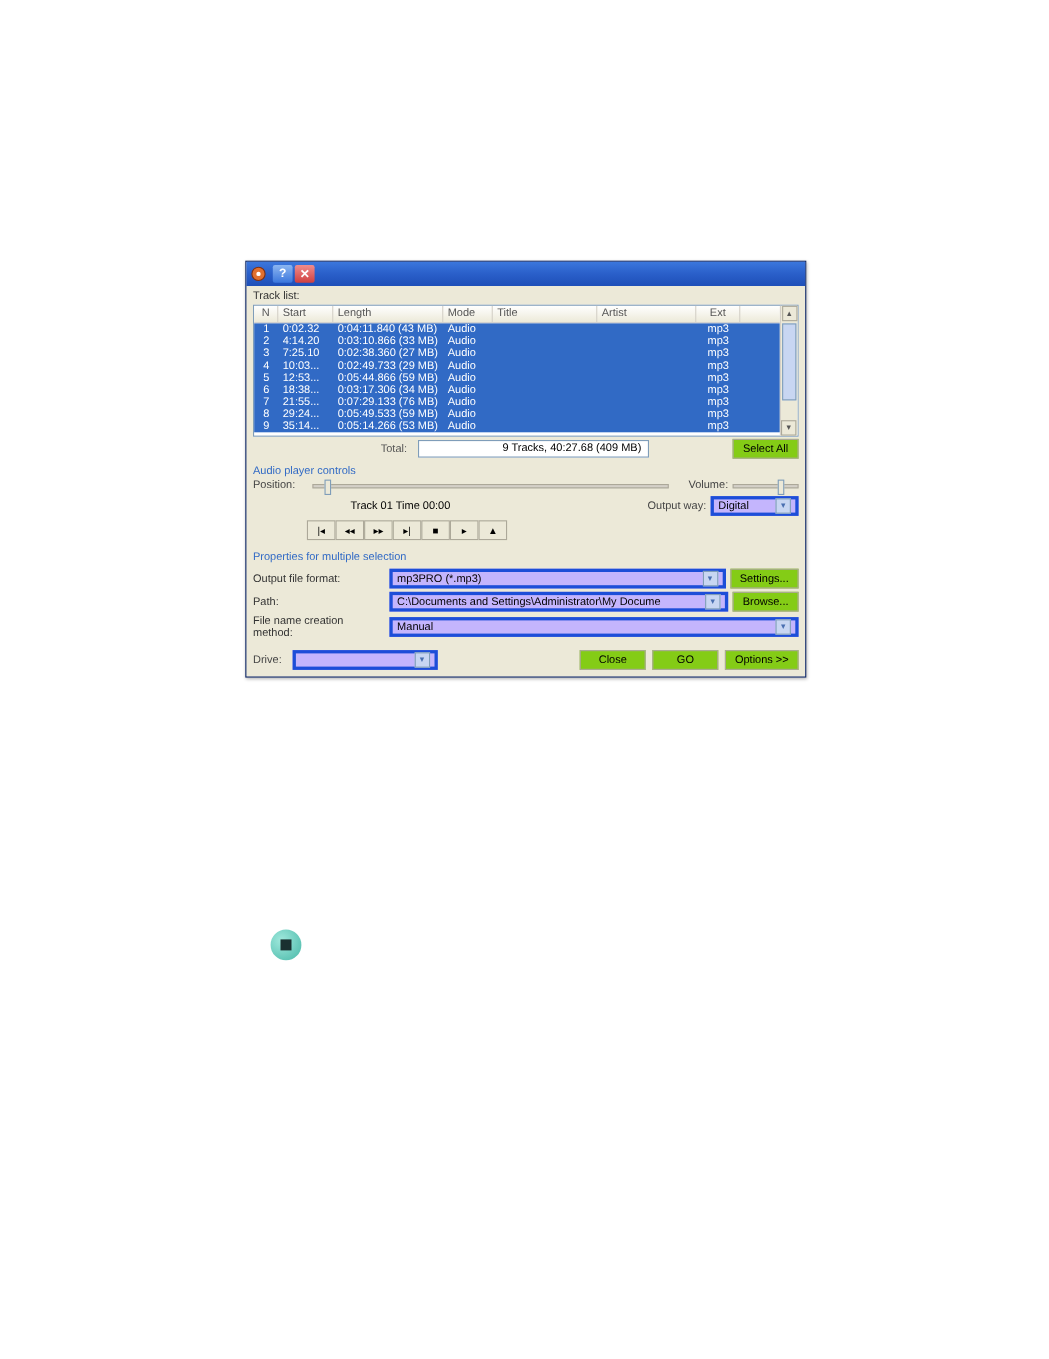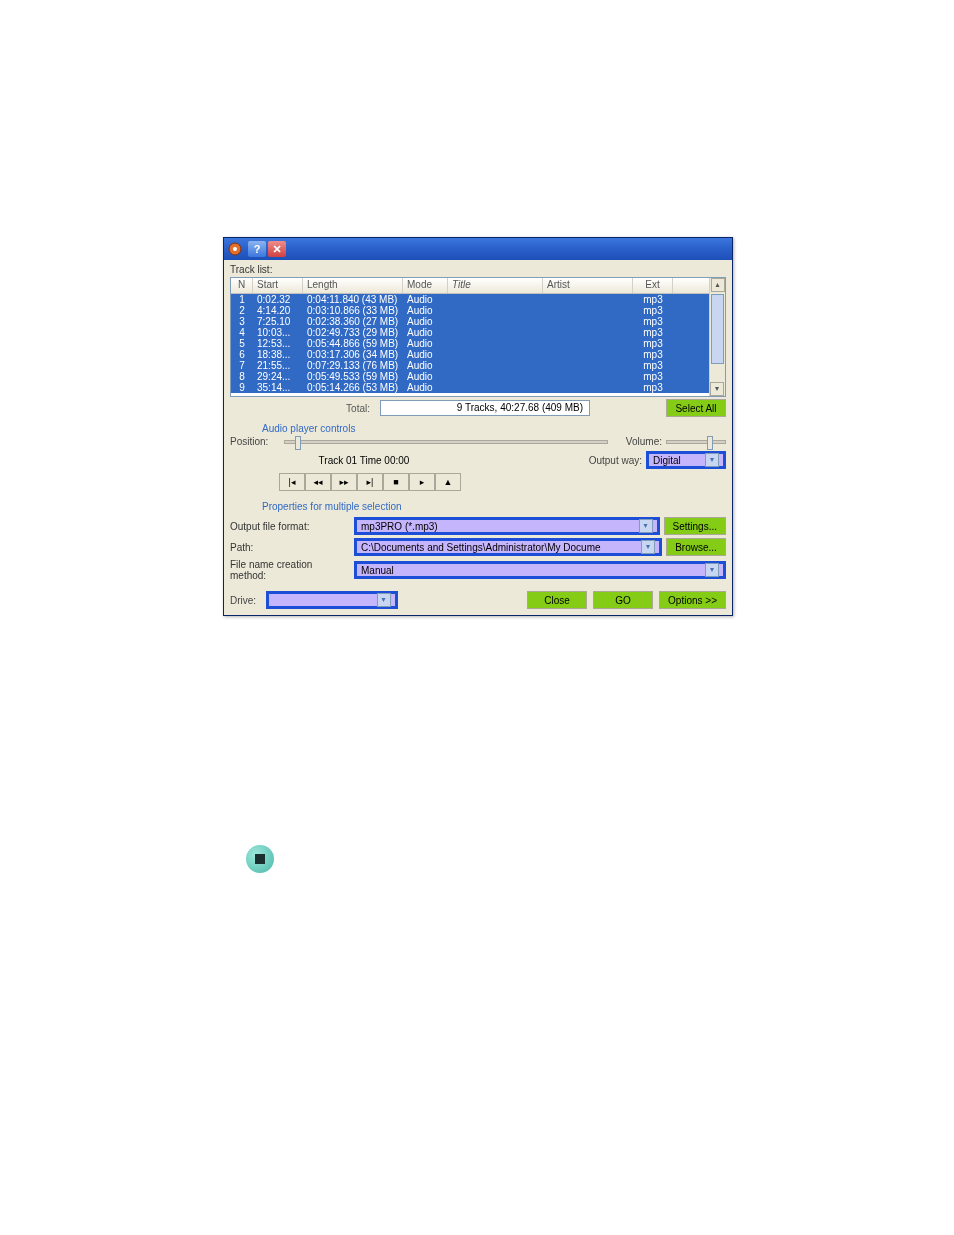--- a/index.html
+++ b/index.html
@@ -17,32 +17,32 @@
   .tracklist { flex:1; overflow:hidden; position:relative; }
   .track-header { display:flex; background: linear-gradient(to bottom,#fff,#ECE9D8); border-bottom:1px solid #C0C0C0; font-size:10px; color:#555; height:16px; }
   .track-header > div { border-right:1px solid #D4D0C8; padding:1px 4px; }
   .track-rows { background:#316AC5; }
   .track-row { display:flex; font-size:10px; color:#fff; height:11px; line-height:11px; }
   .track-row > div { padding:0 4px; overflow:hidden; white-space:nowrap; }
   .col-n { width:22px; text-align:center;}
   .col-start { width:50px;}
   .col-length { width:100px;}
   .col-mode { width:45px;}
-  .col-title { width:95px;font-style:italic;}
+  .col-title { width:95px;}
   .col-artist { width:90px;}
   .col-ext { width:40px; text-align:center;}
   .vscroll { width:16px; background:#ECE9D8; border-left:1px solid #D4D0C8; position:relative;}
   .vscroll .arrow { width:14px; height:14px; background:#ECE9D8; border:1px solid #ACA899; margin:0 auto; font-size:8px; text-align:center; line-height:12px; color:#555;}
   .vscroll .thumb { position:absolute; top:16px; left:1px; width:13px; height:70px; background:#C8D6F2; border:1px solid #7F9DB9;}
   .totals-row { margin:2px 6px 0; display:flex; align-items:center; font-size:10px; }
   .totals-row .label { width:150px; text-align:right; padding-right:10px; color:#555;}
   .totals-row .box { border:1px solid #7F9DB9; background:#fff; padding:1px 6px; height:16px; flex:0 0 210px; text-align:right; }
   .totals-row .spacer { flex:1;}
   .btn-std { font-size:10px; background:#84cc16; border:1px solid #ACA899; padding:1px 8px; height:18px; min-width:60px; }
-  .group-label { font-size:10px; color:#316AC5; padding:6px 6px 2px;margin-left:32px; }
+  .group-label { font-size:10px; color:#316AC5; padding:6px 6px 2px; }
   .controls-row { display:flex; align-items:center; margin:0 6px 4px; gap:4px;}
   .slider { flex:1; height:4px; background:#D4D0C8; position:relative; border:1px solid #ACA899;}
   .slider .thumb { position:absolute; top:-5px; left:10px; width:6px; height:14px; background:#ECE9D8; border:1px solid #7F9DB9; }
   .slider.small { flex:0 0 60px;}
   .field-label { font-size:10px; color:#444; min-width:50px;}
   .pos-box { font-size:10px; text-align:center; padding:2px; }
   .transport { display:flex; margin:4px 0 4px 55px;}
   .transport button { width:26px; height:18px; font-size:9px; background:#ECE9D8; border:1px solid #ACA899; display:flex;align-items:center;justify-content:center;}
   .form-row { display:flex; align-items:center; margin:3px 6px; gap:4px;}
   .form-row .label { font-size:10px; color:#333; flex:0 0 120px;}

